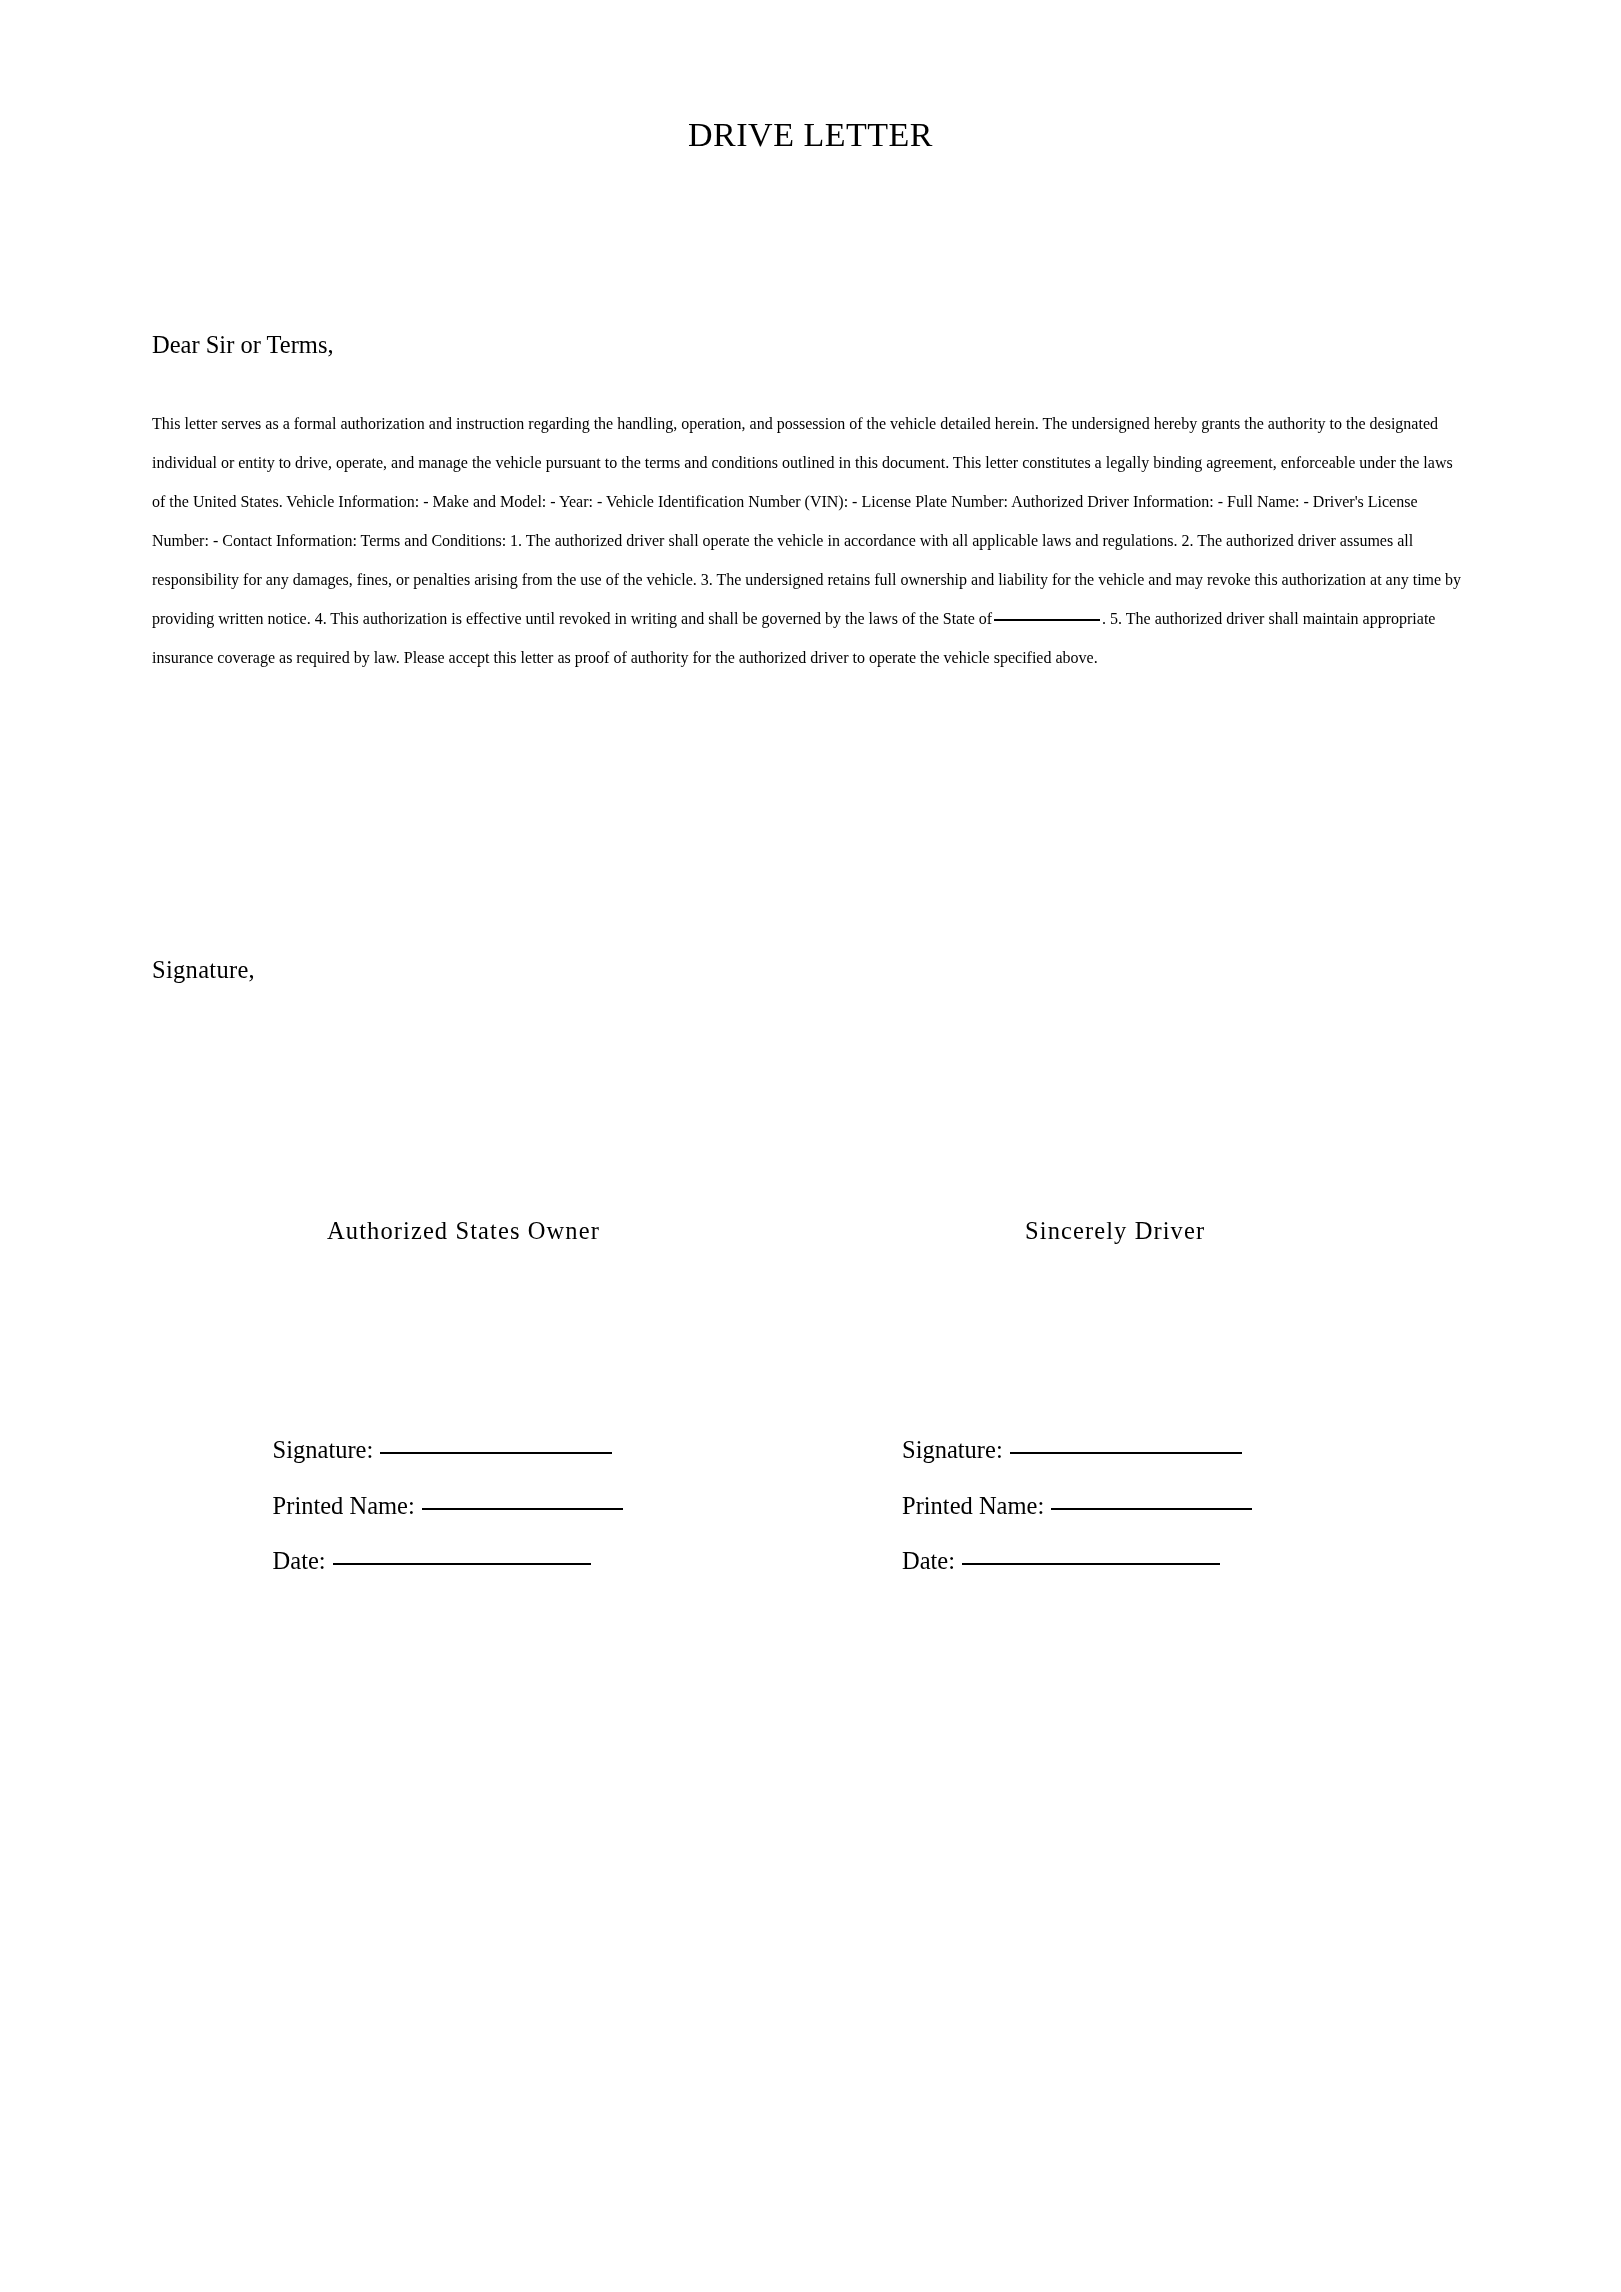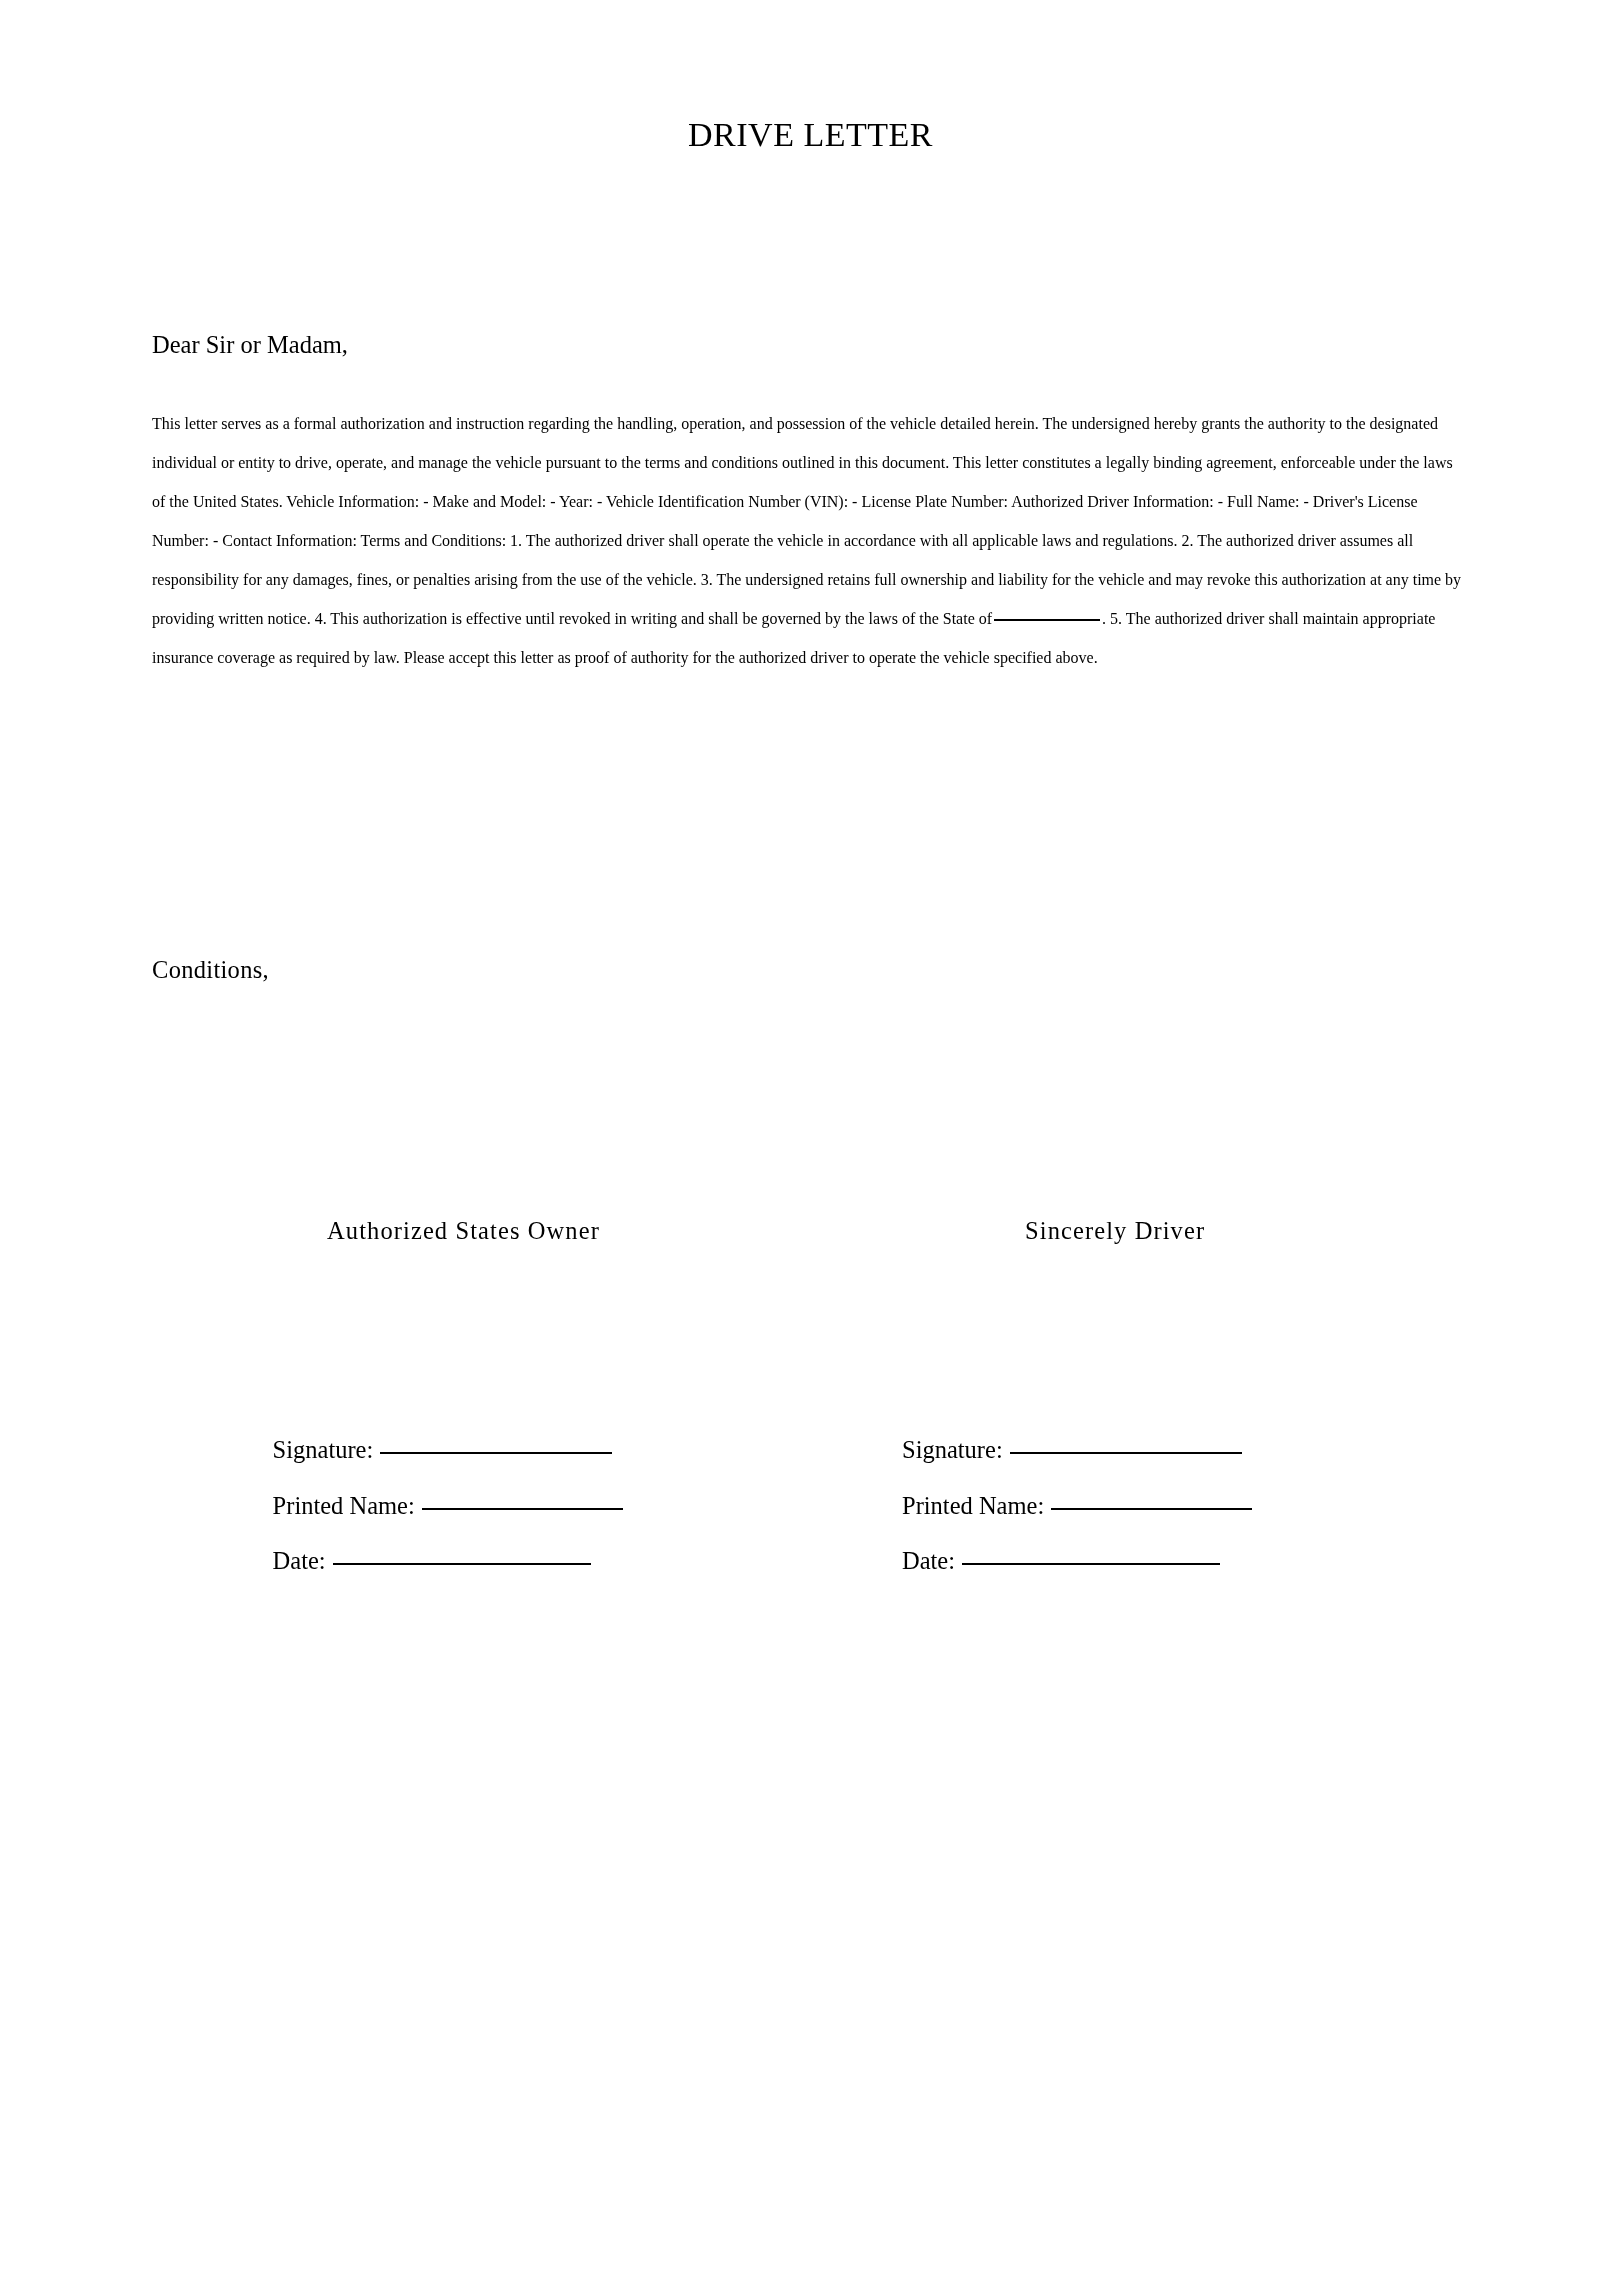--- a/index.html
+++ b/index.html
@@ -148,25 +148,25 @@
   .rule-date  { width: 258px; }
 </style>
 </head>
 <body>
 
 <div class="page">
 
   <div class="doc-title">DRIVE LETTER</div>
 
 
-  <div class="salutation">Dear Sir or Madam,</div>
+  <div class="salutation">Dear Sir or Terms,</div>
 
   <div class="body-para"><span>This letter serves as a formal authorization and instruction regarding the handling, operation, and possession of the vehicle detailed herein. The undersigned hereby grants the authority to the designated individual or entity to drive, operate, and manage the vehicle pursuant to the terms and conditions outlined in this document. This letter constitutes a legally binding agreement, enforceable under the laws of the United States. Vehicle Information: - Make and Model: - Year: - Vehicle Identification Number (VIN): - License Plate Number: Authorized Driver Information: - Full Name: - Driver's License Number: - Contact Information: Terms and Conditions: 1. The authorized driver shall operate the vehicle in accordance with all applicable laws and regulations. 2. The authorized driver assumes all responsibility for any damages, fines, or penalties arising from the use of the vehicle. 3. The undersigned retains full ownership and liability for the vehicle and may revoke this authorization at any time by providing written notice. 4. This authorization is effective until revoked in writing and shall be governed by the laws of the State of</span><span class="blank-inline"></span><span>. 5. The authorized driver shall maintain appropriate insurance coverage as required by law. Please accept this letter as proof of authority for the authorized driver to operate the vehicle specified above.</span></div>
 
-  <div class="sincerely">Conditions,</div>
+  <div class="sincerely">Signature,</div>
 
   <div class="sig-area">
 
     <div class="sig-col left">
       <div class="sig-heading">Authorized States Owner</div>
       <div class="sig-fields">
         <div class="sig-field">
           <span class="field-label">Signature:</span><span class="field-rule rule-sig"></span>
         </div>
         <div class="sig-field">

